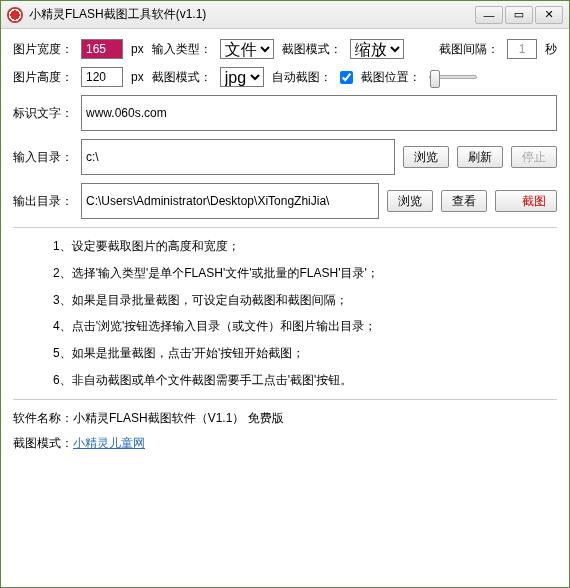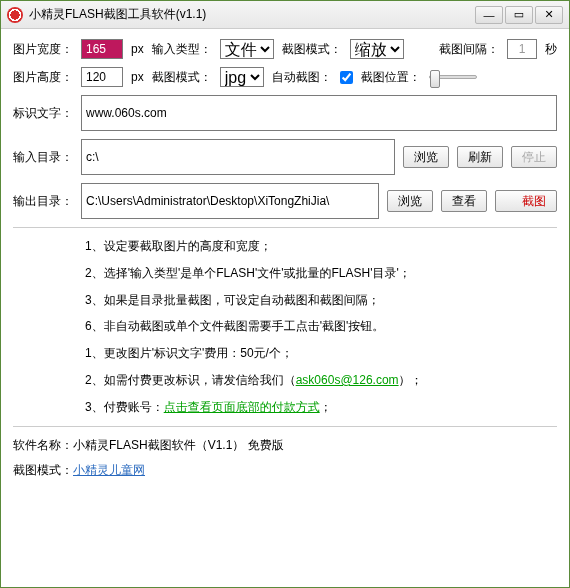--- a/index.html
+++ b/index.html
@@ -20,21 +20,21 @@
 .btn { border: 1px solid #888; background: linear-gradient(#fdfdfd,#e6e6e6); padding: 2px 10px; font-size: 12px; height: 22px; border-radius: 2px; cursor: default; font-family: Liberation Serif, serif; }
 .btn.red { color: #c00; padding-left: 26px; }
 .btn.disabled { color: #a8a8a8; }
 .wide-inp { flex: 1; border: 1px solid #7a7a7a; padding: 17px 4px; height: 20px; font-size: 12px; font-family: inherit; }
 .slider { width: 48px; height: 4px; background: #ddd; border: 1px solid #aaa; position: relative; border-radius: 2px; }
 .slider::after { content: ""; position: absolute; left: 0; top: -6px; width: 8px; height: 16px; background: linear-gradient(#fdfdfd,#dcdcdc); border: 1px solid #888; border-radius: 2px; }
 .chk { width: 13px; height: 13px; }
 hr.sep { border: none; border-top: 1px solid #ccc; margin: 6px 0 10px; }
 .section-title { font-size: 13px; font-weight: bold; margin: 8px 0 8px; }
 .instr { list-style: none; margin-left: 40px; }
-.instr li { margin-bottom: 10px; line-height: 1.4; margin-left: 32px; }
+.instr li { margin-bottom: 10px; line-height: 1.4; }
 .link { color: #00a000; text-decoration: underline; }
 .link.blue { color: #2a6abf; }
 .spacer { flex: 1; }
 </style>
 </head>
 <body>
 
 <div class="window">
   <div class="titlebar">
     <div class="app-icon"></div>
@@ -94,32 +94,25 @@
       <button class="btn">查看</button>
       <button class="btn red">截图</button>
     </div>
 
     <hr class="sep">
 
     <ul class="instr">
       <li>1、设定要截取图片的高度和宽度；</li>
       <li>2、选择'输入类型'是单个FLASH'文件'或批量的FLASH'目录'；</li>
       <li>3、如果是目录批量截图，可设定自动截图和截图间隔；</li>
+      <li>4、点击'浏览'按钮选择输入目录（或文件）和图片输出目录；</li>
+      <li>5、如果是批量截图，点击'开始'按钮开始截图；</li>
       <li>6、非自动截图或单个文件截图需要手工点击'截图'按钮。</li>
     </ul>
 
-    <ul class="instr">
-      <li>1、更改图片'标识文字'费用：50元/个；</li>
-      <li>
-        <span>2、如需付费更改标识，请发信给我们（</span><a class="link">ask060s@126.com</a><span>）；</span>
-      </li>
-      <li>
-        <span>3、付费账号：</span><a class="link">点击查看页面底部的付款方式</a><span>；</span>
-      </li>
-    </ul>
 
     <hr class="sep">
 
     <div style="margin-bottom:8px">软件名称：小精灵FLASH截图软件（V1.1）  免费版</div>
     <div>
       <span>截图模式：</span><a class="link blue">小精灵儿童网</a>
     </div>
 
   </div>
 </div>

